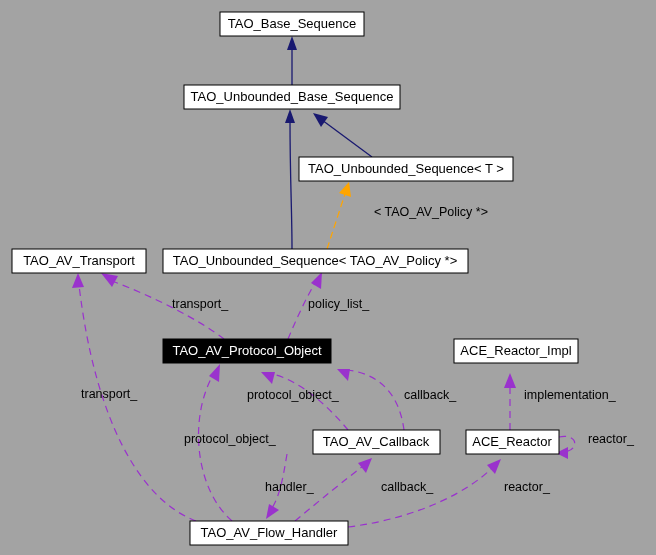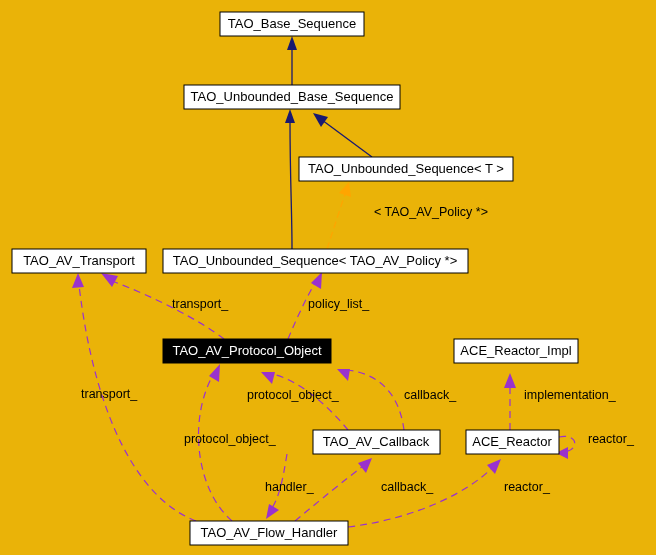--- a/index.html
+++ b/index.html
@@ -4,21 +4,21 @@
 <style>
   html, body {
     margin: 0;
     padding: 0;
     background: #ffffff;
   }
   #diagram-root {
     position: relative;
     width: 656px;
     height: 555px;
-    background: #eab308;
+    background: #a3a3a3;
     font-family: "Liberation Sans", sans-serif;
     overflow: hidden;
   }
   svg#uml-canvas {
     position: absolute;
     left: 0;
     top: 0;
     width: 656px;
     height: 555px;
     display: block;

